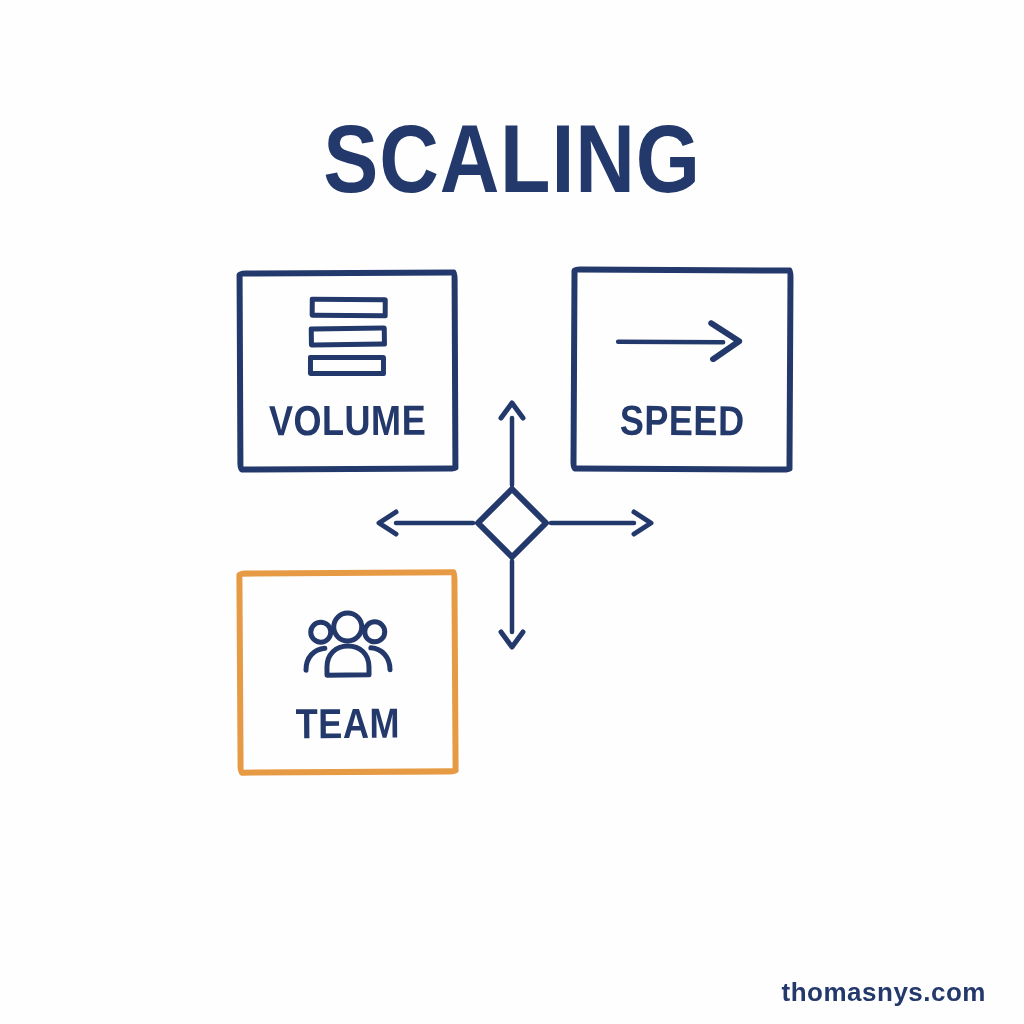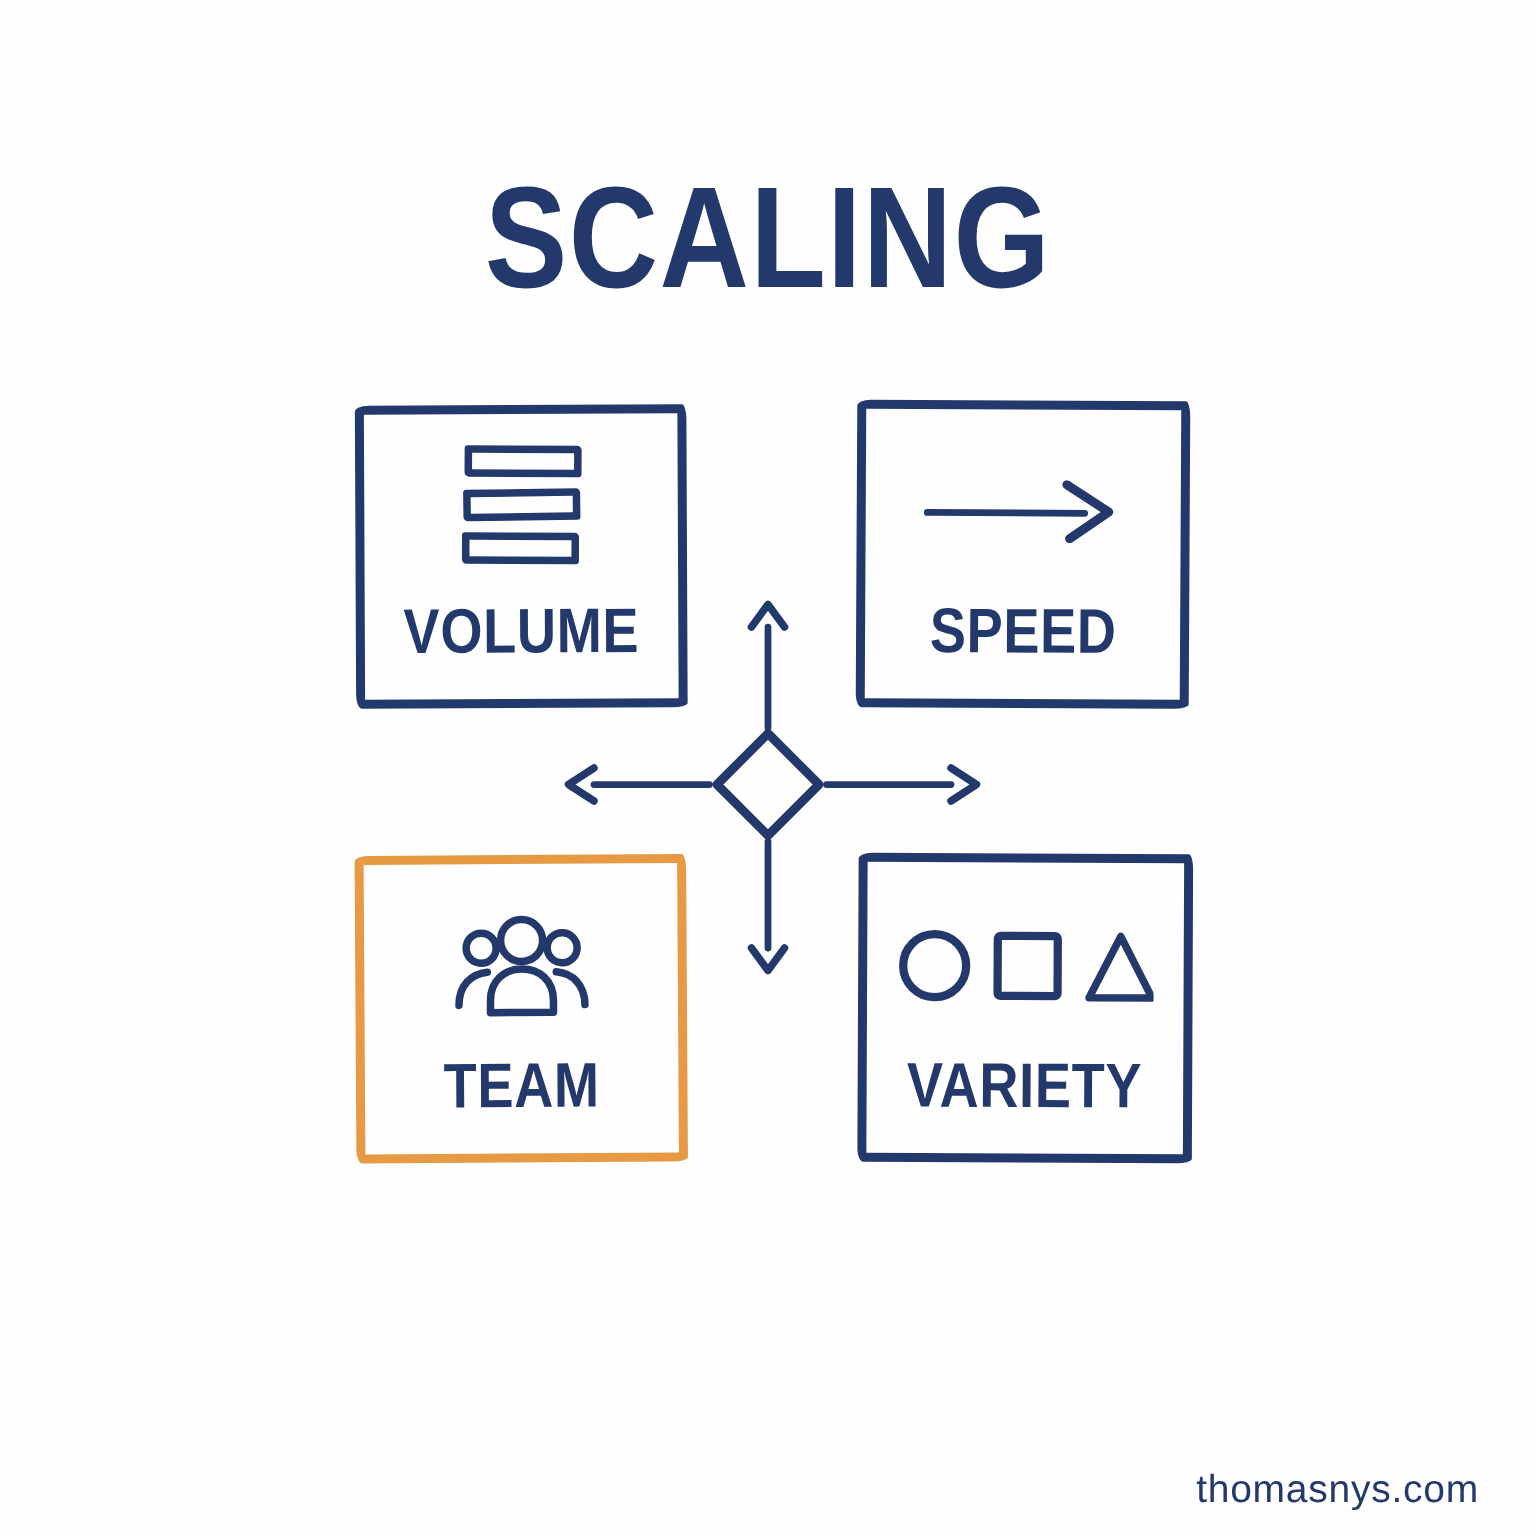--- a/index.html
+++ b/index.html
@@ -91,21 +91,21 @@
     left: 362px;
     top: 390px;
     width: 300px;
     height: 270px;
   }
   .watermark {
     position: absolute;
     right: 38px;
     bottom: 16px;
     font-size: 26px;
-    font-weight: normal;
+    font-weight: bold;
     letter-spacing: 0.5px;
     color: var(--navy, #24396b);
     text-align: right;
   }
 </style>
 </head>
 <body>
 
 <div class="canvas">
 
@@ -139,30 +139,20 @@
         <circle class="stroke" cx="75" cy="26" r="10" stroke-width="5"></circle>
         <path class="stroke" d="M6 64 C6 51 14 43 25 42" stroke-width="5"></path>
         <path class="stroke" d="M90 64 C90 51 82 43 71 42" stroke-width="5"></path>
         <circle class="stroke" cx="48" cy="21" r="14" stroke-width="5"></circle>
         <path class="stroke" d="M27 69 V61 C27 48 36 40 48 40 C60 40 69 48 69 61 V69 Z" stroke-width="5"></path>
       </svg>
     </div>
     <div class="box-label">TEAM</div>
   </div>
 
-  <div class="box box-variety">
-    <div class="icon-wrap">
-      <svg width="170" height="52" viewBox="0 0 170 52">
-        <circle class="stroke" cx="24" cy="27" r="21" stroke-width="5.5"></circle>
-        <rect class="stroke" x="66" y="7" width="40" height="40" rx="2" stroke-width="5.5"></rect>
-        <polygon class="stroke" points="148,7 169,48 127,48" stroke-width="5"></polygon>
-      </svg>
-    </div>
-    <div class="box-label">VARIETY</div>
-  </div>
 
   <svg class="center-cross" viewBox="0 0 300 270">
     <polygon class="stroke" points="150,99 184,133 150,167 116,133" stroke-width="6"></polygon>
 
     <line class="stroke" x1="150" y1="95" x2="150" y2="28" stroke-width="4.5"></line>
     <polyline class="stroke" points="139,28 150,13 161,28" stroke-width="5"></polyline>
 
     <line class="stroke" x1="150" y1="171" x2="150" y2="242" stroke-width="4.5"></line>
     <polyline class="stroke" points="139,242 150,257 161,242" stroke-width="5"></polyline>
 

